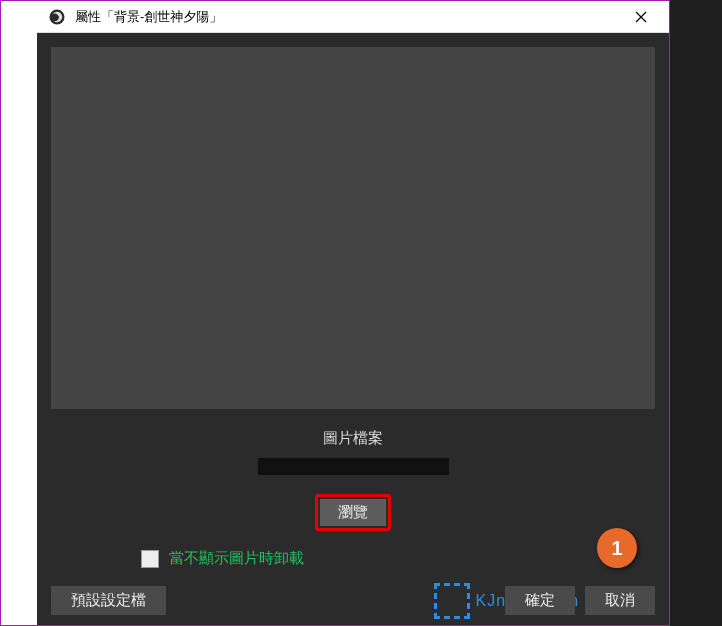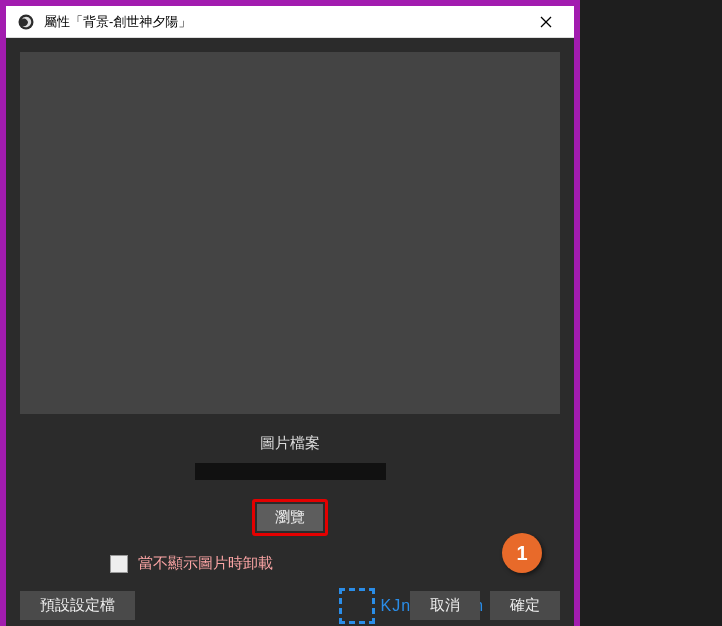--- a/index.html
+++ b/index.html
@@ -4,24 +4,25 @@
   <style>
     * { margin: 0; padding: 0; box-sizing: border-box; }
     body {
       font-family: "Microsoft JhengHei", "PingFang TC", sans-serif;
       background: #1e1e1e;
       width: 722px;
       height: 626px;
       overflow: hidden;
     }
     .outer-border {
-      border: 6px solid #a21caf;
-      width: 580px;
+      border: 1px solid #a21caf;
+      width: 670px;
       height: 626px;
       background: #fff;
+      padding-left: 36px;
     }
     .titlebar {
       height: 32px;
       background: #fff;
       display: flex;
       align-items: center;
       padding: 0 8px 0 10px;
       border-bottom: 1px solid #ddd;
     }
     .titlebar-icon {
@@ -100,21 +101,21 @@
       gap: 10px;
     }
     .checkbox {
       width: 18px;
       height: 18px;
       background: #eee;
       border: 1px solid #999;
       cursor: pointer;
     }
     .checkbox-label {
-      color: #fca5a5;
+      color: #22c55e;
       font-size: 15px;
     }
     .annot-circle {
       position: absolute;
       top: 495px;
       right: 32px;
       width: 40px;
       height: 40px;
       background: #e86a2a;
       border-radius: 50%;
@@ -209,17 +210,17 @@
 
     <div class="watermark">
       <div class="watermark-icon"></div>
       <span class="watermark-text">KJnotes.com</span>
     </div>
 
     <div class="footer">
       <div class="footer-left">
         <button class="footer-btn" style="margin-left:0">預設設定檔</button>
       </div>
+      <button class="footer-btn">確定</button>
       <button class="footer-btn">取消</button>
-      <button class="footer-btn">確定</button>
     </div>
   </div>
 </div>
 
 </body></html>

